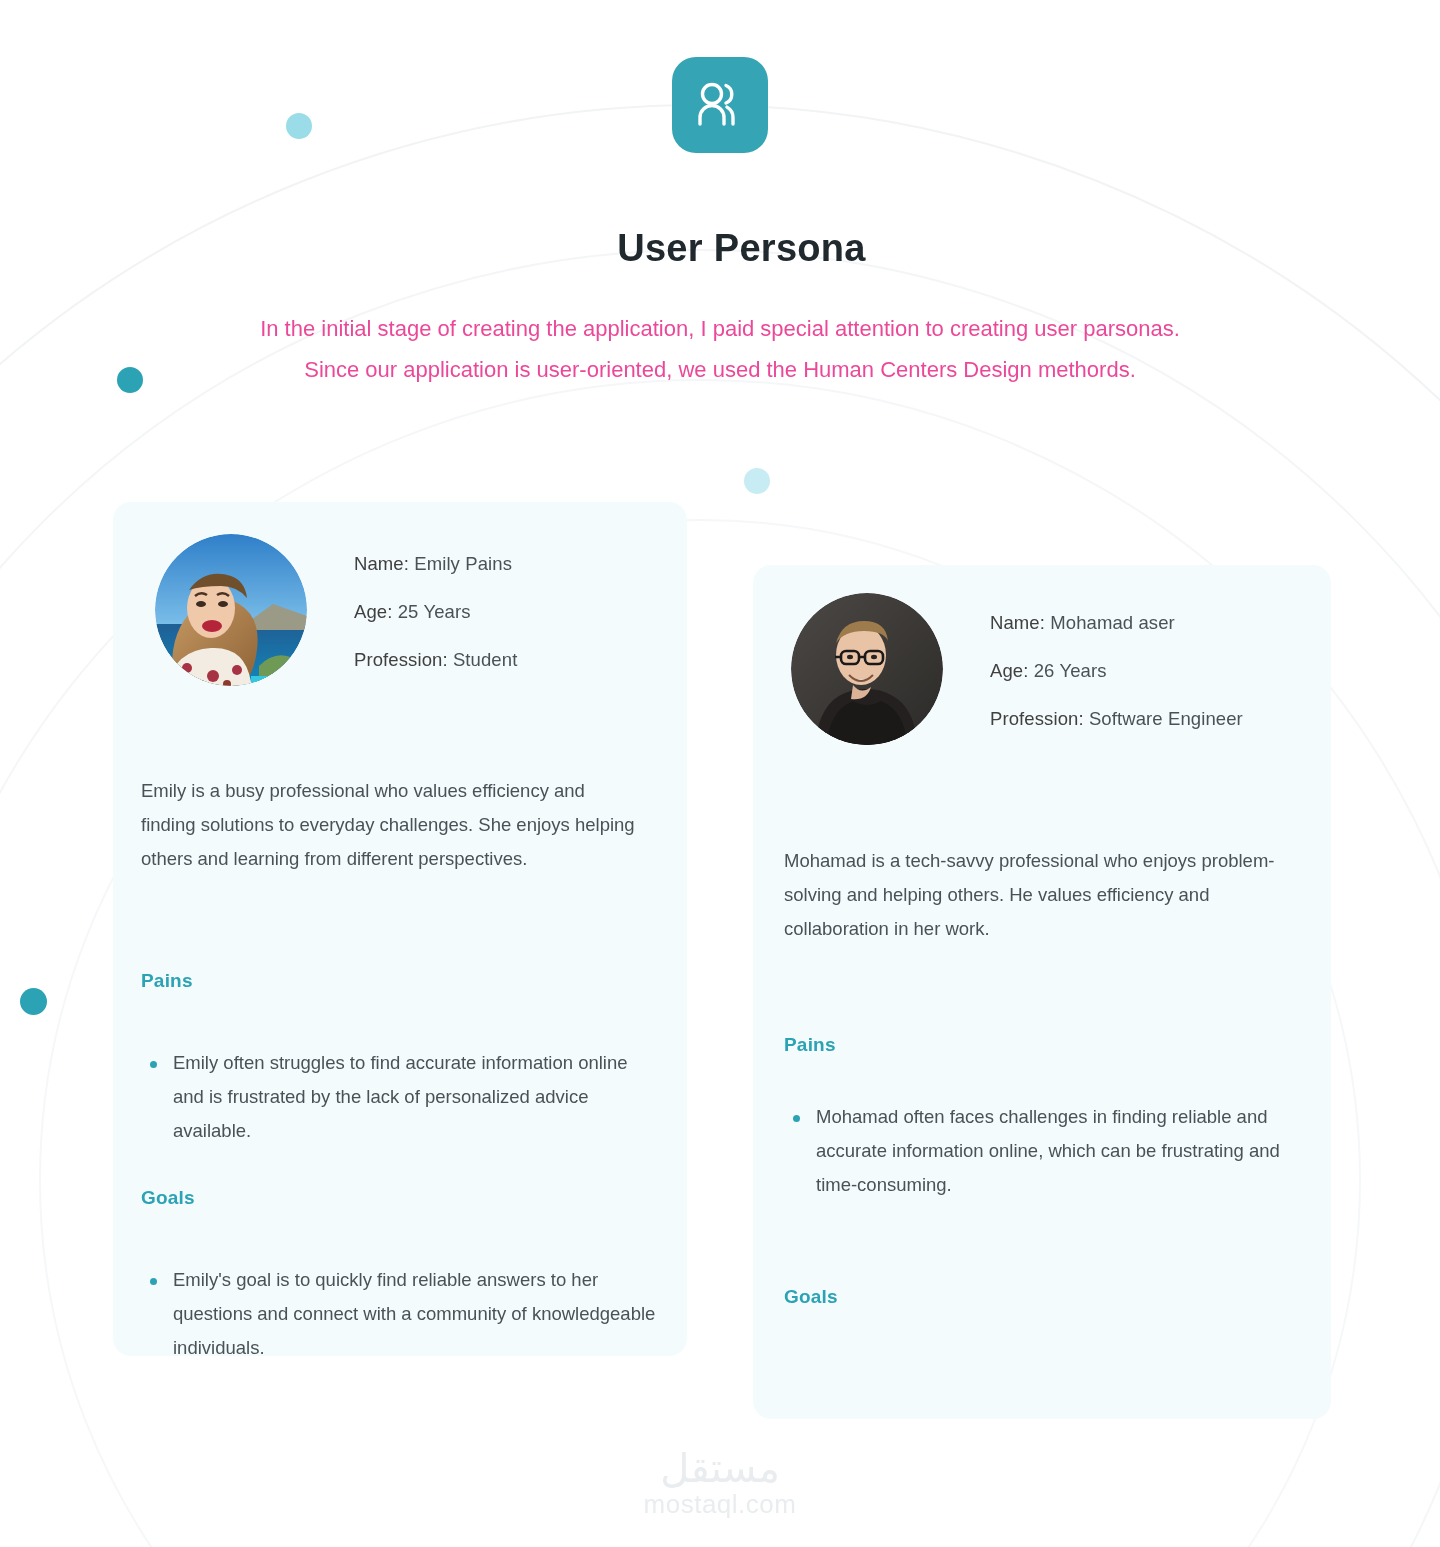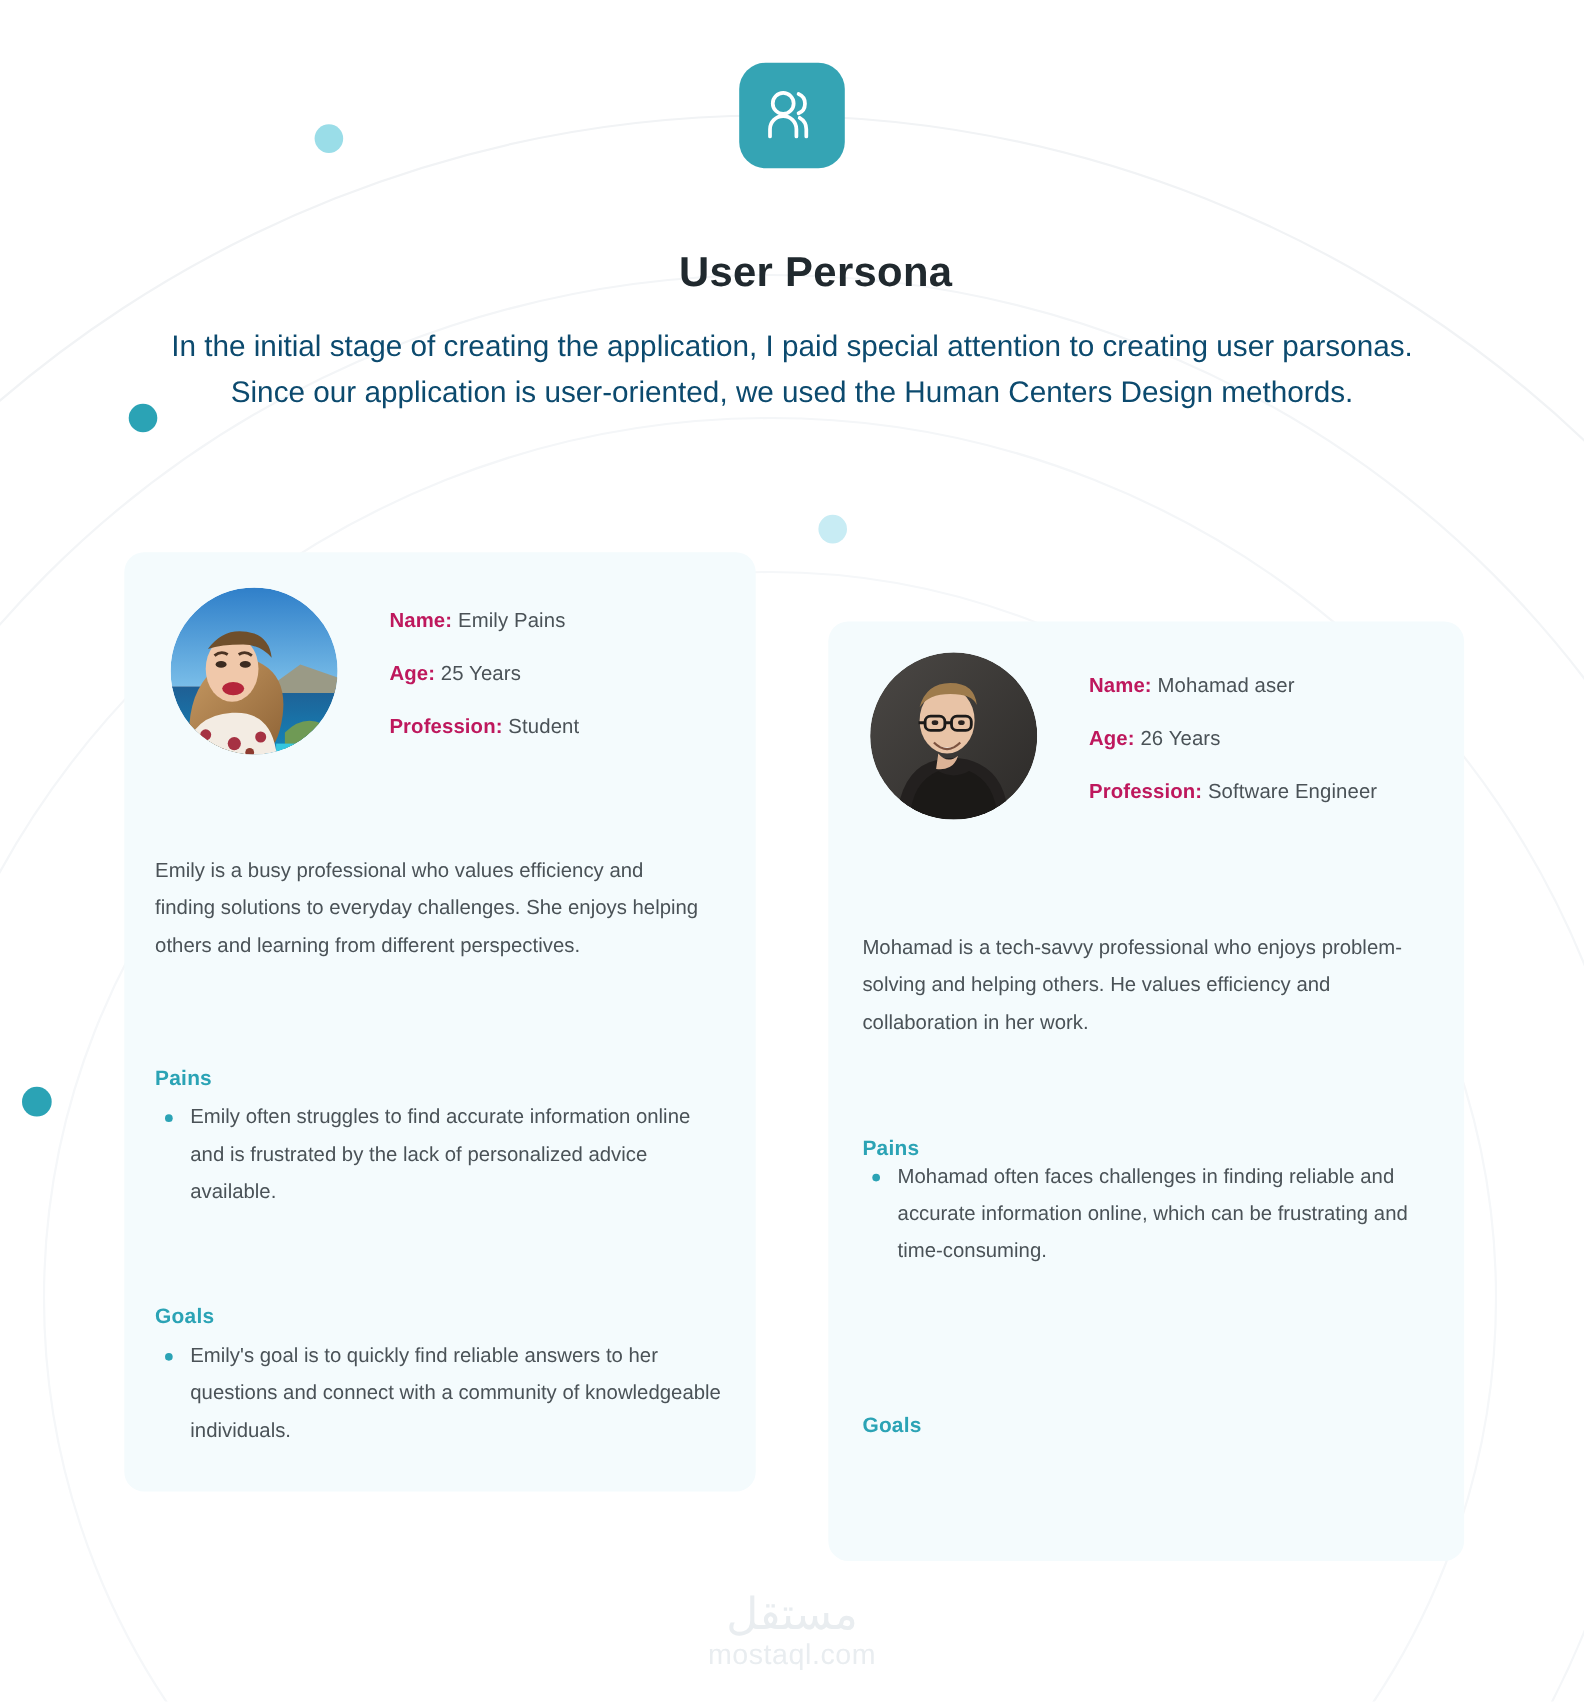--- a/index.html
+++ b/index.html
@@ -78,25 +78,25 @@
     letter-spacing: 0.3px;
     color: #20292e;
     z-index: 3;
     margin-left: 43px;
   }
 
   .page-subtitle {
     position: absolute;
     left: 120px;
     width: 1200px;
-    top: 295px;
+    top: 308px;
     text-align: center;
-    font-size: 27px;
+    font-size: 22px;
     line-height: 41px;
-    color: #0c4a6e;
+    color: #ec4899;
     z-index: 3;
     white-space: pre-line;
   }
 
   
   .card {
     position: absolute;
     background: #f4fbfd;
     border-radius: 18px;
     z-index: 3;
@@ -132,22 +132,22 @@
     gap: 26px;
     padding-top: 4px;
   }
   .field {
     font-size: 18.5px;
     color: #4a5257;
     letter-spacing: 0.1px;
     white-space: nowrap;
   }
   .field b {
-    font-weight: 700;
-    color: #be185d;
+    font-weight: 400;
+    color: #404040;
   }
 
   .persona-bio {
     position: absolute;
     font-size: 18.5px;
     line-height: 34px;
     color: #4a5257;
     margin-top: 40px;
   }
   .card-1 .persona-bio { left: 28px; top: 232px; width: 500px; }
@@ -162,20 +162,21 @@
     margin-top: 28px;
   }
   .card-1 .sec-pains { left: 28px; top: 440px; }
   .card-1 .sec-goals { left: 28px; top: 657px; }
   .card-2 .sec-pains { left: 31px; top: 441px; }
   .card-2 .sec-goals { left: 31px; top: 693px; }
 
   .bullet-list {
     position: absolute;
     list-style: none;
+    margin-top: 48px;
   }
   .card-1 .list-pains { left: 28px; top: 496px; width: 520px; }
   .card-1 .list-goals { left: 28px; top: 713px; width: 530px; }
   .card-2 .list-pains { left: 31px; top: 487px; width: 520px; }
   .card-2 .list-goals { left: 31px; top: 749px; width: 520px; }
 
   .bullet-list li {
     position: relative;
     padding-left: 32px;
     font-size: 18.5px;

